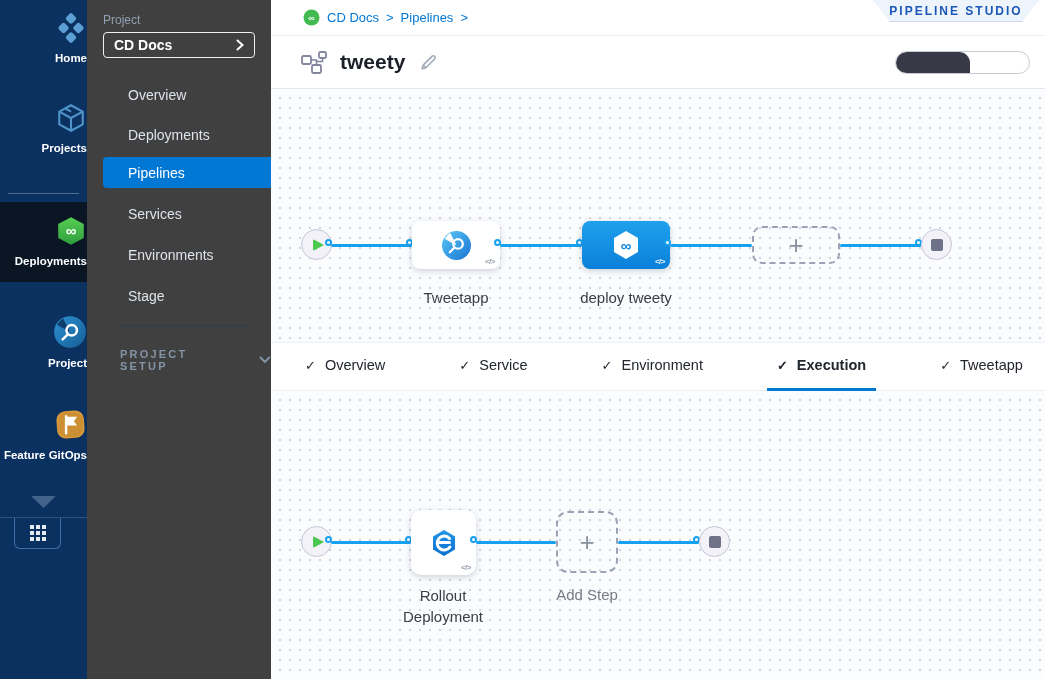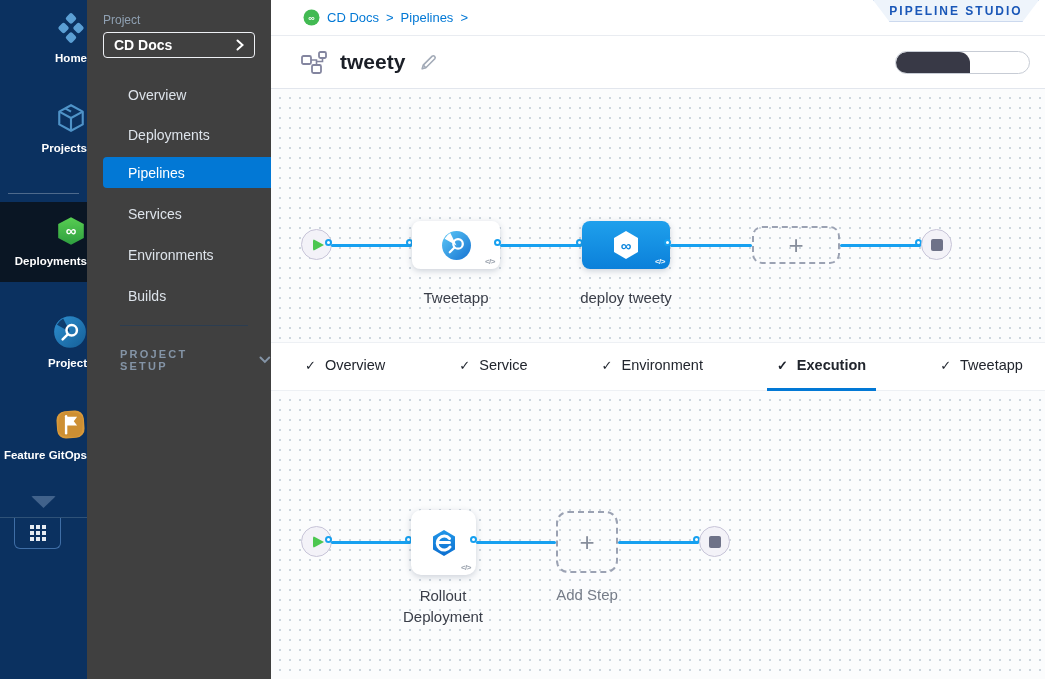--- a/index.html
+++ b/index.html
@@ -215,21 +215,21 @@
   <div class="nav-item active" style="top:157px">
       <span>Pipelines</span>
     </div>
   <div class="nav-item" style="top:198px">
       <span>Services</span>
     </div>
   <div class="nav-item" style="top:239px">
       <span>Environments</span>
     </div>
   <div class="nav-item" style="top:280px">
-      <span>Builds</span>
+      <span>Stage</span>
     </div>
 
   <div class="side-divider"></div>
   <div class="section-head">
     <span>PROJECT SETUP</span>
     <svg width="12" height="8" viewBox="0 0 12 8">
       <polyline points="1.5,1.5 6,6 10.5,1.5" fill="none" stroke="#8494a6" stroke-width="2" stroke-linecap="round"></polyline>
     </svg>
   </div>
 </nav>

